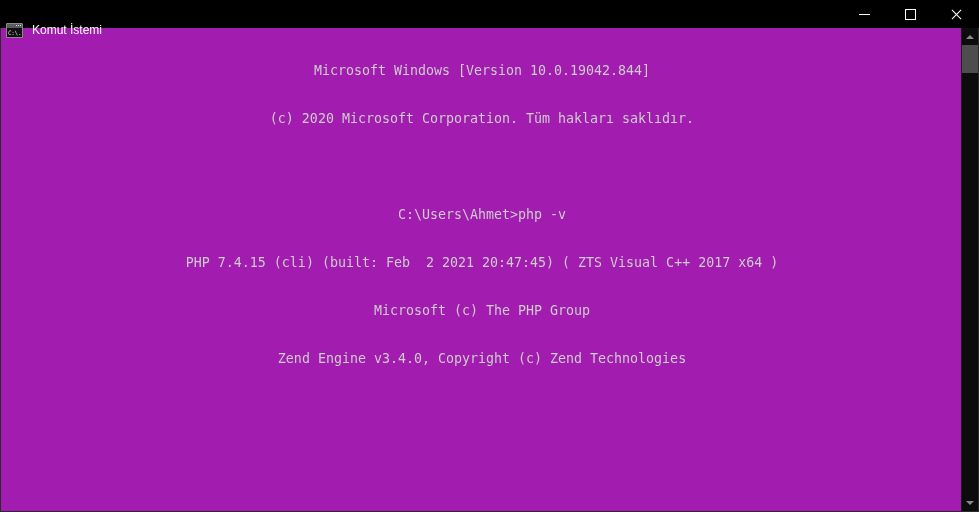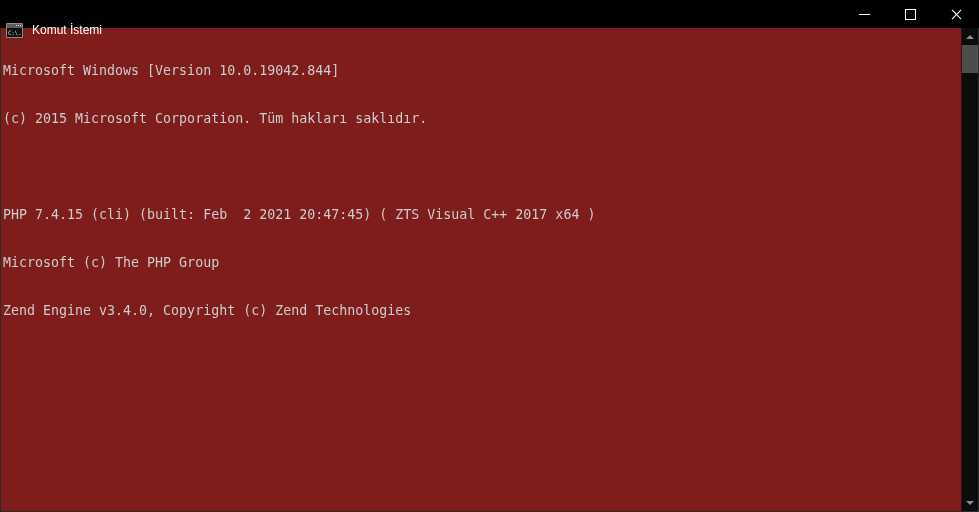--- a/index.html
+++ b/index.html
@@ -135,25 +135,26 @@
     background: #ffffff;
   }
   .glyph-close::before { transform: rotate(45deg); }
   .glyph-close::after  { transform: rotate(-45deg); }
 
   
   #console-area {
     flex: 1;
     display: flex;
     position: relative;
-    background: #7f1d1d;
+    background: #a21caf;
     border: 1px solid #2b2b2b;
     border-top: none;
     box-sizing: border-box;
     overflow: hidden;
+    text-align: center;
   }
   #console-text {
     flex: 1;
     padding: 3px 0 0 2px;
     font-family: "DejaVu Sans Mono", "Liberation Mono", monospace;
     font-size: 13.3px;
     line-height: 16px;
     color: #cccccc;
     white-space: pre;
     overflow: hidden;
@@ -233,22 +234,23 @@
       </div>
       <div class="winbtn">
         <span class="glyph-close"></span>
       </div>
     </div>
   </div>
 
   <div id="console-area">
     <div id="console-text">
       <div class="cline">Microsoft Windows [Version 10.0.19042.844]</div>
-      <div class="cline">(c) 2015 Microsoft Corporation. Tüm hakları saklıdır.</div>
+      <div class="cline">(c) 2020 Microsoft Corporation. Tüm hakları saklıdır.</div>
       <div class="cline"></div>
+      <div class="cline">C:\Users\Ahmet&gt;php -v</div>
       <div class="cline">PHP 7.4.15 (cli) (built: Feb  2 2021 20:47:45) ( ZTS Visual C++ 2017 x64 )</div>
       <div class="cline">Microsoft (c) The PHP Group</div>
       <div class="cline">Zend Engine v3.4.0, Copyright (c) Zend Technologies</div>
       <div class="cline"></div>
     </div>
 
     <div id="scrollbar">
       <div class="sb-arrow up">
         <span></span>
       </div>

